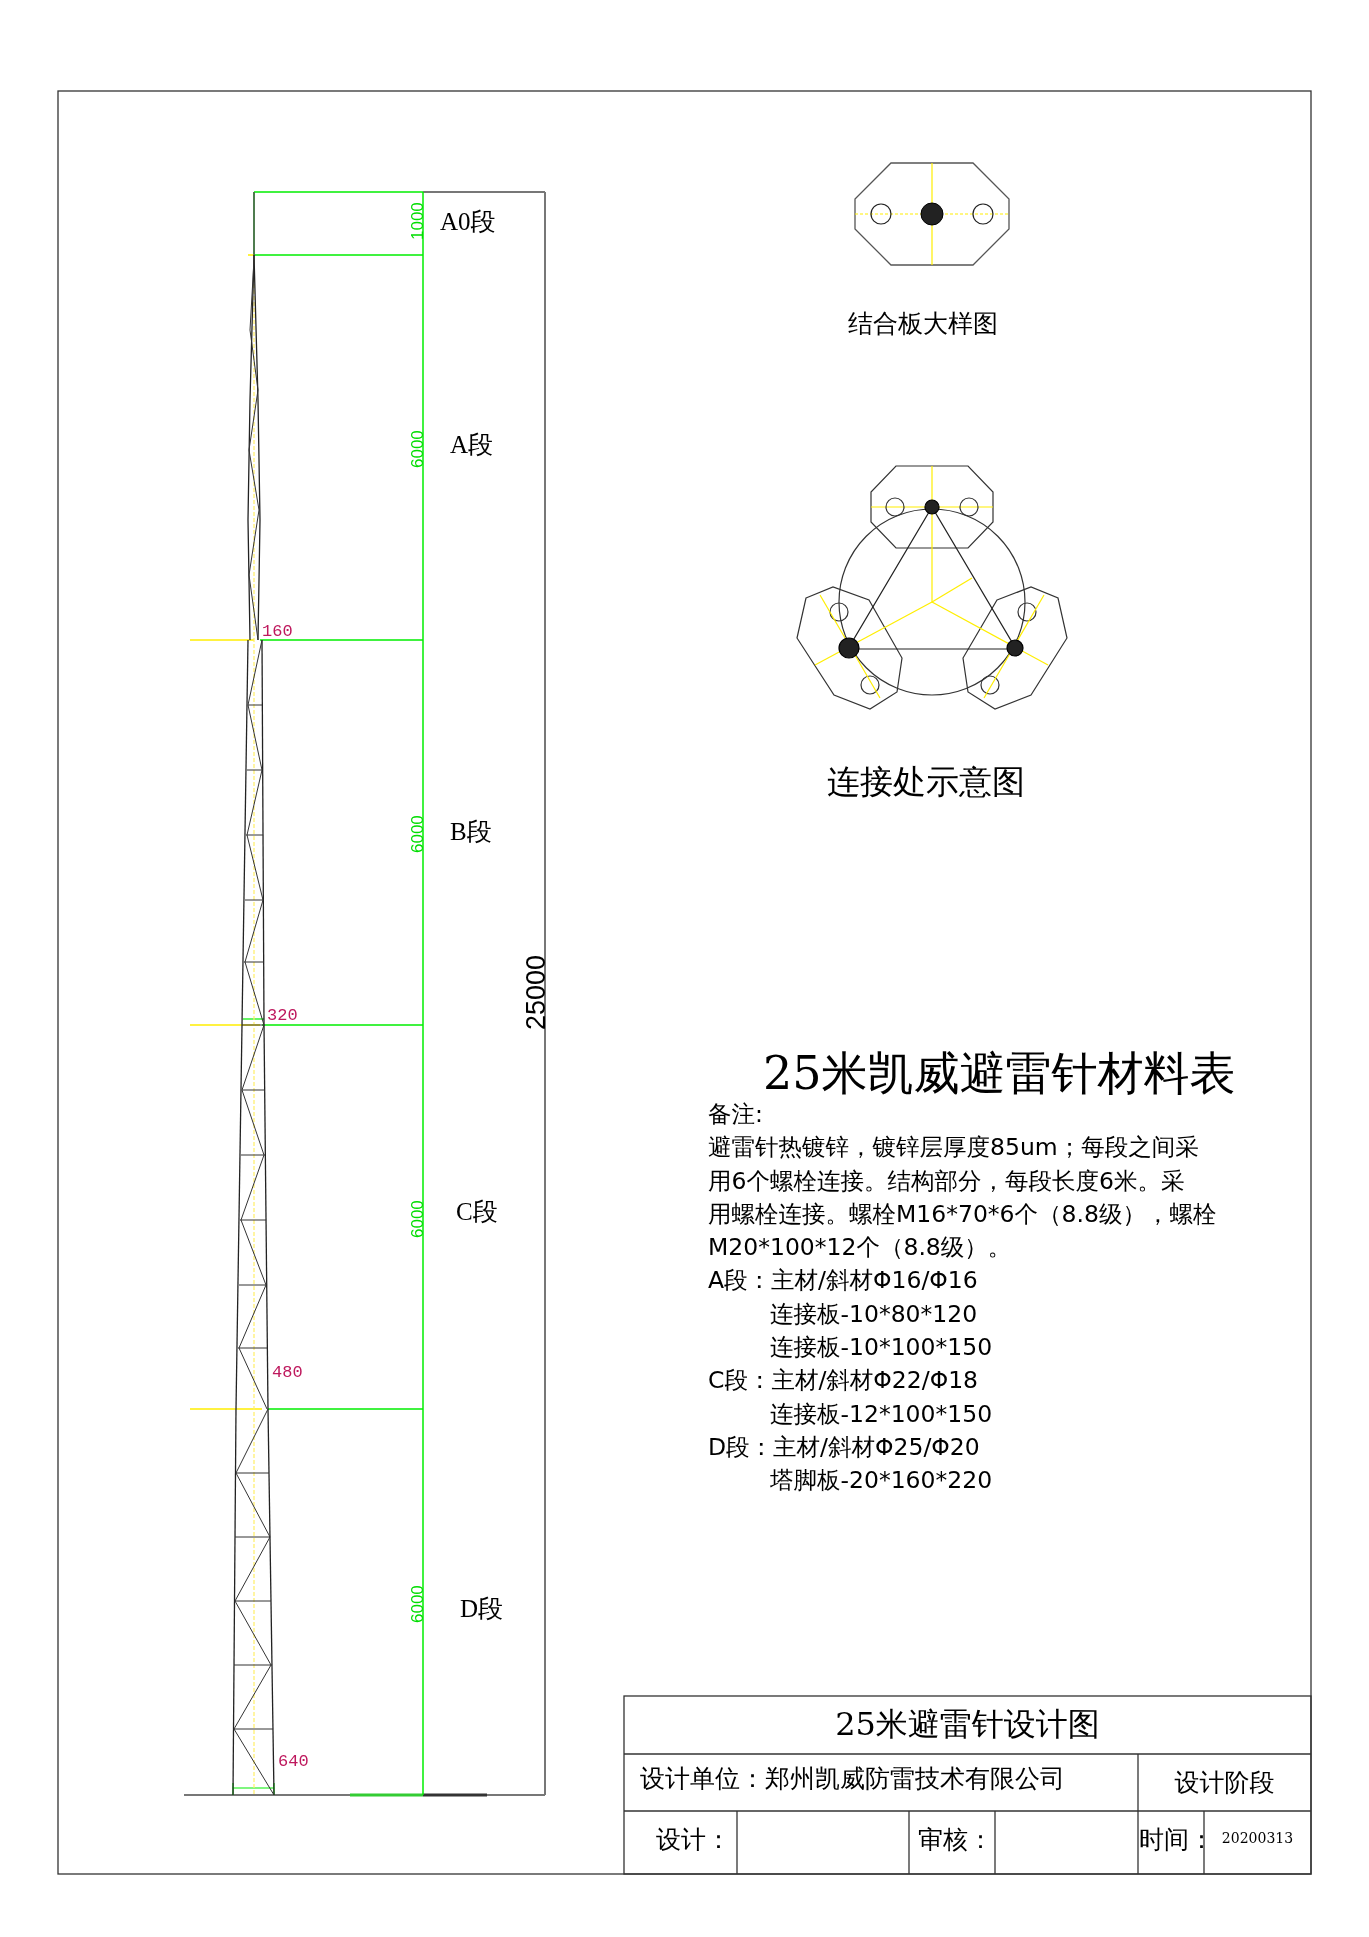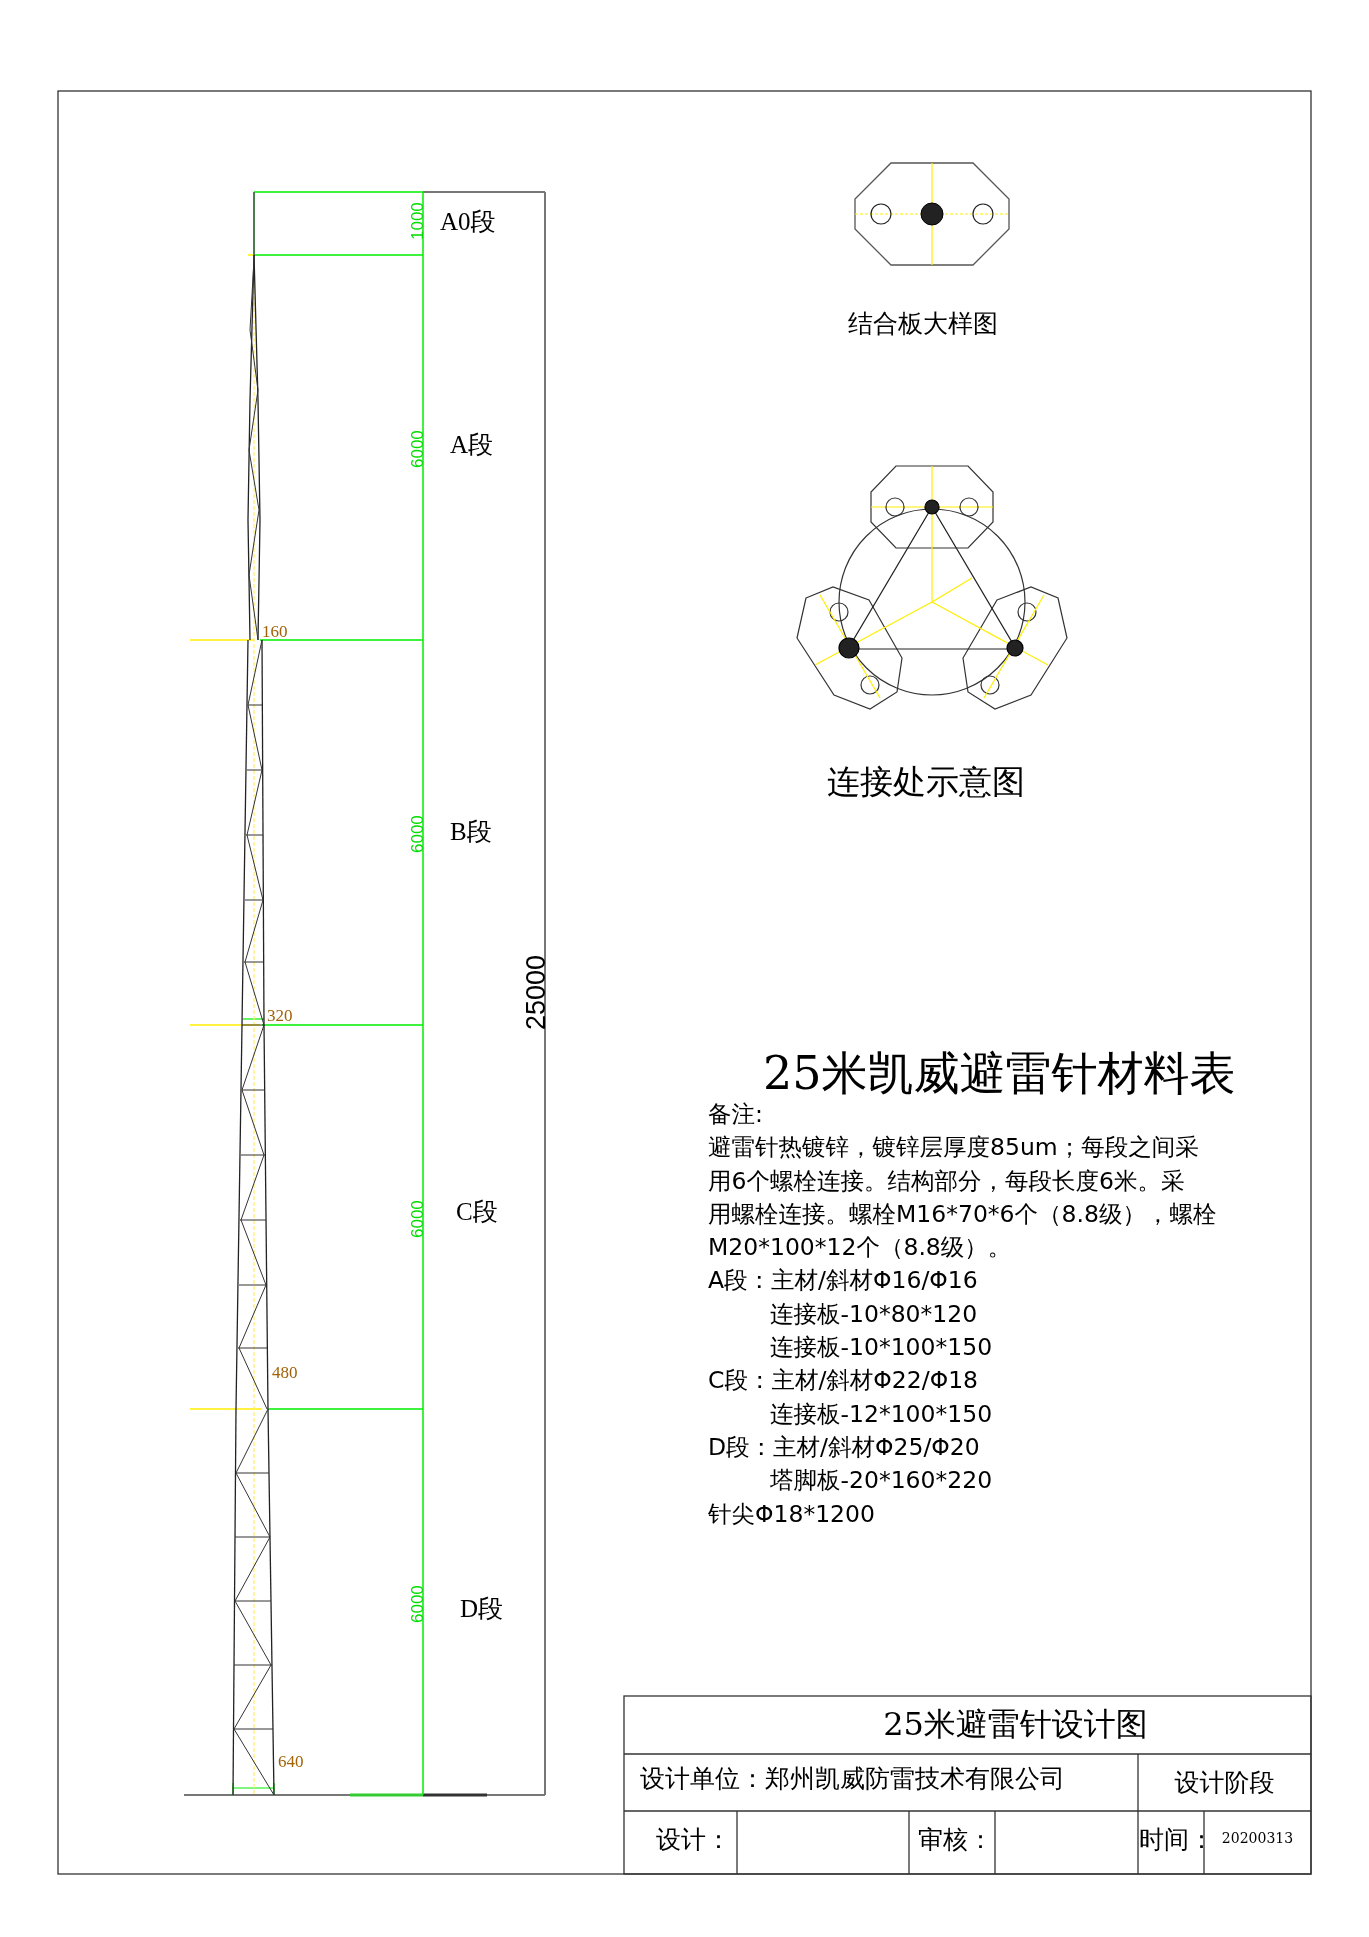--- a/index.html
+++ b/index.html
@@ -2,21 +2,21 @@
 <html><head>
 <meta charset="utf-8">
 <style>
   html, body { margin:0; padding:0; background:#ffffff; }
   body { width:1369px; height:1937px; position:relative; overflow:hidden;
          font-family:"DejaVu Sans","Liberation Sans",sans-serif; color:#000; }
   #sheet { position:absolute; left:0; top:0; }
   .abs { position:absolute; white-space:nowrap; }
   .seg-label { font-size:25px;font-family:Liberation Serif, serif; }
   .dim-v { position:absolute; color:#00dd00; font-size:17px; transform-origin:left top; transform:rotate(-90deg); white-space:nowrap; font-family:"Liberation Sans",sans-serif; }
-  .dim-h { position:absolute; color:#a16207; font-size:17px; white-space:nowrap; font-family:Liberation Serif, serif; }
+  .dim-h { position:absolute; color:#be185d; font-size:17px; white-space:nowrap; font-family:Liberation Mono, monospace; }
   .total-dim { position:absolute; font-size:27px; transform-origin:left top; transform:rotate(-90deg); white-space:nowrap; font-family:"Liberation Sans",sans-serif; }
   .caption { position:absolute; white-space:nowrap; font-family:"DejaVu Sans",sans-serif; }
   .mat-title { position:absolute; left:763px; top:1043px; font-size:46px; font-family:"DejaVu Serif","Liberation Serif",serif; }
   .notes { position:absolute; left:708px; top:1098px; font-size:23.5px; line-height:33.3px; font-family:"DejaVu Sans","Liberation Sans",sans-serif; }
   .notes .line { display:block; white-space:nowrap; }
   .notes .indent { padding-left:62px; }
   .tb-cell { position:absolute; display:flex; align-items:center; white-space:nowrap; }
   .tb-title { font-size:32px; font-family:"DejaVu Serif","Liberation Serif",serif; justify-content:center; }
   .tb-text { font-size:25px; }
   .tb-date { font-size:14px; font-family:"DejaVu Serif","Liberation Serif",serif; justify-content:center; }
@@ -173,24 +173,23 @@
   <span class="line">用6个螺栓连接。结构部分，每段长度6米。采</span>
   <span class="line">用螺栓连接。螺栓M16*70*6个（8.8级），螺栓</span>
   <span class="line">M20*100*12个（8.8级）。</span>
   <span class="line">A段：主材/斜材Φ16/Φ16</span>
   <span class="line indent">连接板-10*80*120</span>
   <span class="line indent">连接板-10*100*150</span>
   <span class="line">C段：主材/斜材Φ22/Φ18</span>
   <span class="line indent">连接板-12*100*150</span>
   <span class="line">D段：主材/斜材Φ25/Φ20</span>
   <span class="line indent">塔脚板-20*160*220</span>
-  <span class="line">针尖Φ18*1200</span>
 </div>
 
-<div class="tb-cell tb-title" style="left:624px;top:1696px;width:687px;height:58px;padding-left:48px;">25米避雷针设计图</div>
+<div class="tb-cell tb-title" style="left:624px;top:1696px;width:687px;height:58px;">25米避雷针设计图</div>
 <div class="tb-cell tb-text" style="left:640px;top:1754px;height:48px;">设计单位：郑州凯威防雷技术有限公司</div>
 <div class="tb-cell tb-text" style="left:1138px;top:1754px;width:173px;height:57px;justify-content:center;">设计阶段</div>
 <div class="tb-cell tb-text" style="left:656px;top:1811px;height:56px;">设计：</div>
 <div class="tb-cell tb-text" style="left:737px;top:1811px;width:172px;height:56px;"></div>
 <div class="tb-cell tb-text" style="left:918px;top:1811px;height:56px;">审核：</div>
 <div class="tb-cell tb-text" style="left:995px;top:1811px;width:143px;height:56px;"></div>
 <div class="tb-cell tb-text" style="left:1139px;top:1811px;height:56px;">时间：</div>
 <div class="tb-cell tb-date" style="left:1204px;top:1811px;width:107px;height:54px;">20200313</div>
 
 </body></html>

